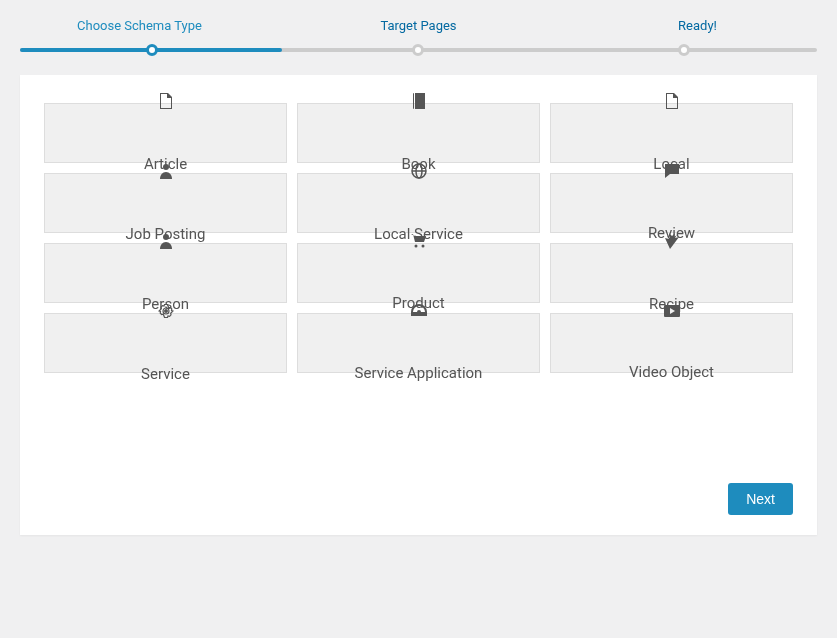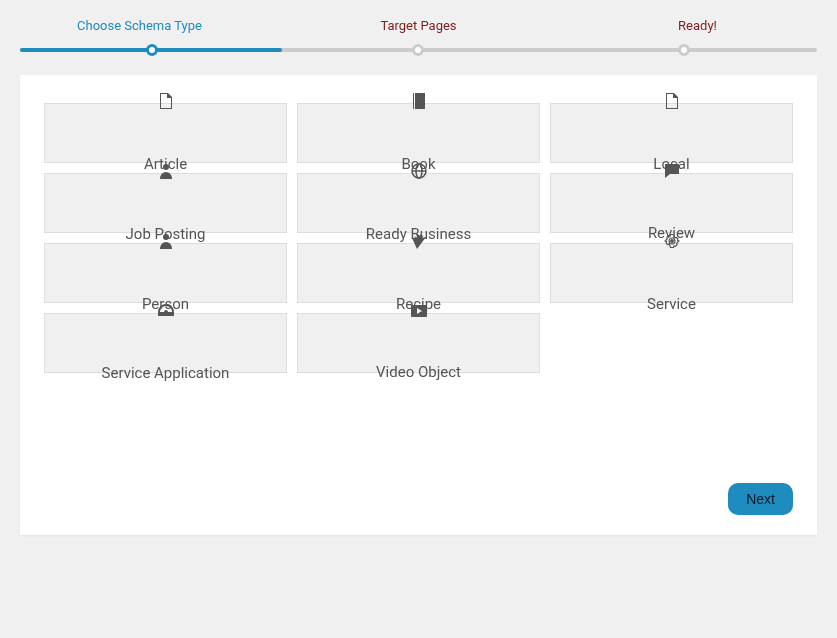--- a/index.html
+++ b/index.html
@@ -12,21 +12,21 @@
 }
 .wizard-steps {
   display: flex;
   position: relative;
   padding-top: 18px;
 }
 .step {
   flex: 1;
   text-align: center;
   font-size: 13px;
-  color: #7f1d1d;
+  color: #0369a1;
   padding-bottom: 18px;
 }
 .step.active { color: #1e8cbe; }
 .progress-track {
   position: absolute;
   left: 20px;
   right: 20px;
   top: 48px;
   height: 4px;
   background: #ccc;
@@ -81,25 +81,25 @@
   gap: 40px;
 }
 .schema-card svg { fill: #555; margin-bottom: 2px; }
 .schema-card span { font-size: 15px; }
 .panel-footer {
   text-align: right;
   margin-top: 110px;
 }
 .next-btn {
   background: #1e8cbe;
-  color: #0f172a;
+  color: #ffffff;
   border: none;
   padding: 8px 18px;
   font-size: 14px;
-  border-radius: 10px;
+  border-radius: 3px;
   cursor: pointer;
 }
 </style>
 </head>
 <body>
 
 <div class="wizard-steps">
   <div class="step active">Choose Schema Type</div>
   <div class="step">Target Pages</div>
   <div class="step">Ready!</div>
@@ -139,34 +139,42 @@
             <path d="M0 16c0-4 2.5-7 6-7s6 3 6 7H0z"></path>
           </svg></span>
         <span>Job Posting</span>
       </div>
       <div class="schema-card">
         <span><svg width="16" height="16" viewBox="0 0 16 16">
             <circle cx="8" cy="8" r="7" fill="none" stroke="#555" stroke-width="1.5"></circle>
             <ellipse cx="8" cy="8" rx="3" ry="7" fill="none" stroke="#555" stroke-width="1.5"></ellipse>
             <line x1="1" y1="8" x2="15" y2="8" stroke="#555" stroke-width="1.5"></line>
           </svg></span>
-        <span>Ready Business</span>
+        <span>Local Service</span>
       </div>
       <div class="schema-card">
         <span><svg width="14" height="14" viewBox="0 0 14 14">
             <path d="M0 0h14v10H5l-5 4V0z"></path>
           </svg></span>
         <span>Review</span>
       </div>
       <div class="schema-card">
         <span><svg width="12" height="16" viewBox="0 0 12 16">
             <circle cx="6" cy="4" r="3"></circle>
             <path d="M0 16c0-4 2.5-7 6-7s6 3 6 7H0z"></path>
           </svg></span>
         <span>Person</span>
+      </div>
+      <div class="schema-card">
+        <span><svg width="16" height="14" viewBox="0 0 16 14">
+            <path d="M0 0h2l2 8h9l2-6H4"></path>
+            <circle cx="5" cy="12" r="1.5"></circle>
+            <circle cx="12" cy="12" r="1.5"></circle>
+          </svg></span>
+        <span>Product</span>
       </div>
       <div class="schema-card">
         <span><svg width="14" height="16" viewBox="0 0 14 16">
             <path d="M10 0l-1 4 3-2-2 3 4-1-9 12L0 5l4 1-2-3 3 2L4 0l3 3 3-3z"></path>
           </svg></span>
         <span>Recipe</span>
       </div>
       <div class="schema-card">
         <span><svg width="16" height="16" viewBox="0 0 16 16">
             <path d="M8 5a3 3 0 100 6 3 3 0 000-6zm7 3l-1.5-.5.3-1.6-1.4-1.4-1.6.3L10 3l-.5-1.5h-3L6 3l-1.6-.3-1.4 1.4.3 1.6L1 8l1.5.5-.3 1.6 1.4 1.4 1.6-.3L6 13l.5 1.5h3L10 13l1.6.3 1.4-1.4-.3-1.6L15 8z" fill="none" stroke="#555" stroke-width="1.2"></path>

